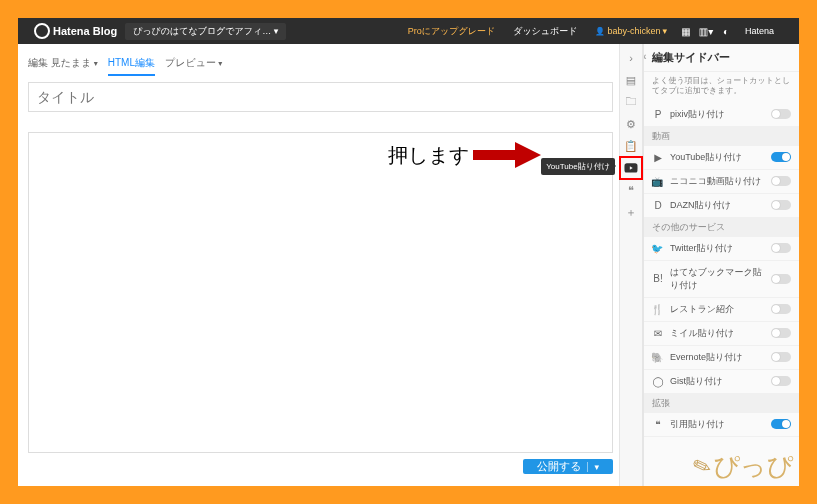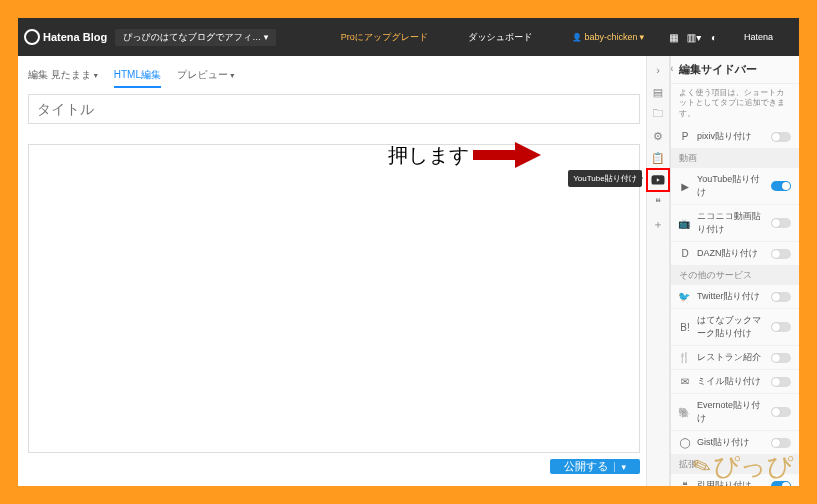--- a/index.html
+++ b/index.html
@@ -1,43 +1,43 @@
 <!DOCTYPE html>
 <html><head>
 <meta charset="utf-8">
 <style>
 *{box-sizing:border-box;margin:0;padding:0;font-family:"Hiragino Sans","Meiryo",sans-serif}
 body{background:#ff9a1f;width:817px;height:504px;overflow:hidden;position:relative}
 .frame{position:absolute;top:18px;left:18px;right:18px;bottom:18px;background:#fff;display:flex;flex-direction:column}
-.topbar{height:38px;background:#2d2d2d;color:#fff;display:flex;align-items:center;font-size:10px;padding:0 6px}
+.topbar{height:26px;background:#2d2d2d;color:#fff;display:flex;align-items:center;font-size:10px;padding:0 16px}
 .topbar .logo{font-weight:bold;font-size:11px;display:flex;align-items:center;gap:3px}
 .topbar .logo::before{content:"";width:12px;height:12px;border:2px solid #fff;border-radius:50%;display:inline-block}
 .topbar .blogname{margin-left:8px;background:#3a3a3a;padding:2px 8px;border-radius:2px;font-size:9px}
 .topbar .spacer{flex:1}
-.topbar a{color:#fff;text-decoration:none;margin:0 20px;font-size:9px}
+.topbar a{color:#fff;text-decoration:none;margin:0 9px;font-size:9px}
 .topbar .pro{color:#ffb84d}
 .topbar .user{color:#ffc966;display:flex;align-items:flex-end;gap:2px}
 .topbar .user::before{content:"👤";font-size:8px}
 .topbar .ico{width:14px;height:14px;margin:0 3px;display:inline-flex;align-items:center;justify-content:center;font-size:10px}
 .main{flex:1;display:flex;overflow:hidden}
 .editor{flex:1;display:flex;flex-direction:column;padding:8px 6px 6px 10px}
-.tabs{display:flex;gap:16px;font-size:10px;padding:4px 0 6px;color:#666}
+.tabs{display:flex;gap:10px;font-size:10px;padding:4px 0 6px;color:#666}
 .tabs .tab{cursor:pointer;padding-bottom:4px}
 .tabs .tab.active{color:#1a8cff;border-bottom:2px solid #1a8cff}
 .tabs .drop::after{content:" ▾";font-size:8px}
 .title-input{width:100%;border:1px solid #ddd;padding:6px 8px;font-size:14px;color:#999;margin-bottom:20px}
 .body-area{flex:1;border:1px solid #ddd;background:#fff}
 .publish-row{display:flex;justify-content:flex-end;padding:6px 0}
 .publish-btn{background:#2196e6;color:#fff;border:none;padding:0 14px;font-size:11px;border-radius:2px;display:flex;align-items:center;gap:6px}
 .publish-btn::after{content:"▾";font-size:9px;border-left:1px solid rgba(255,255,255,.5);padding-left:6px}
 .rail{width:24px;background:#f7f7f7;border-left:1px solid #e5e5e5;border-right:1px solid #e5e5e5;display:flex;flex-direction:column;align-items:center;padding-top:4px;gap:2px}
 .rail .ri{width:20px;height:20px;display:flex;align-items:center;justify-content:center;font-size:11px;color:#888;cursor:pointer;position:relative}
 .rail .ri.yt{outline:2px solid red}
 .rail .ri.yt svg{fill:#333}
-.sidebar{width:129px;background:#fafafa;border-left:1px solid #e5e5e5;display:flex;flex-direction:column;font-size:10px;overflow-y:auto}
+.sidebar{width:156px;background:#fafafa;border-left:1px solid #e5e5e5;display:flex;flex-direction:column;font-size:10px;overflow-y:auto}
 .sidebar .sb-head{padding:6px 8px;font-size:11px;color:#333;font-weight:bold;border-bottom:1px solid #eee;position:relative}
 .sidebar .sb-head::before{content:"‹";position:absolute;left:-1px;color:#aaa}
 .sidebar .sb-note{font-size:8px;color:#888;padding:4px 8px 6px;line-height:1.3}
 .sidebar .sb-sec{font-size:9px;color:#888;padding:3px 8px;background:#f0f0f0}
 .sidebar .sb-item{display:flex;align-items:center;padding:5px 8px;gap:6px;border-bottom:1px solid #f0f0f0}
 .sidebar .sb-item .lbl{flex:1;font-size:9px;color:#555}
 .sidebar .sb-item .ic{width:12px;height:12px;display:flex;align-items:center;justify-content:center;font-size:10px;color:#666}
 .toggle{width:20px;height:10px;border-radius:6px;background:#ddd;position:relative}
 .toggle::after{content:"";position:absolute;width:8px;height:8px;background:#fff;border-radius:50%;top:1px;left:1px;box-shadow:0 0 1px rgba(0,0,0,.3)}
 .toggle.on{background:#2196e6}

